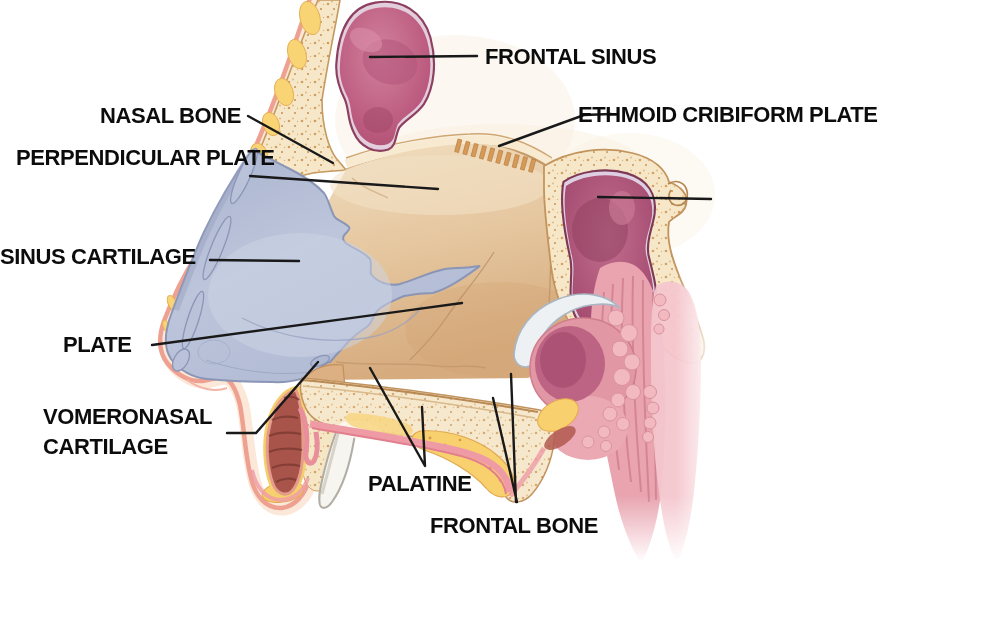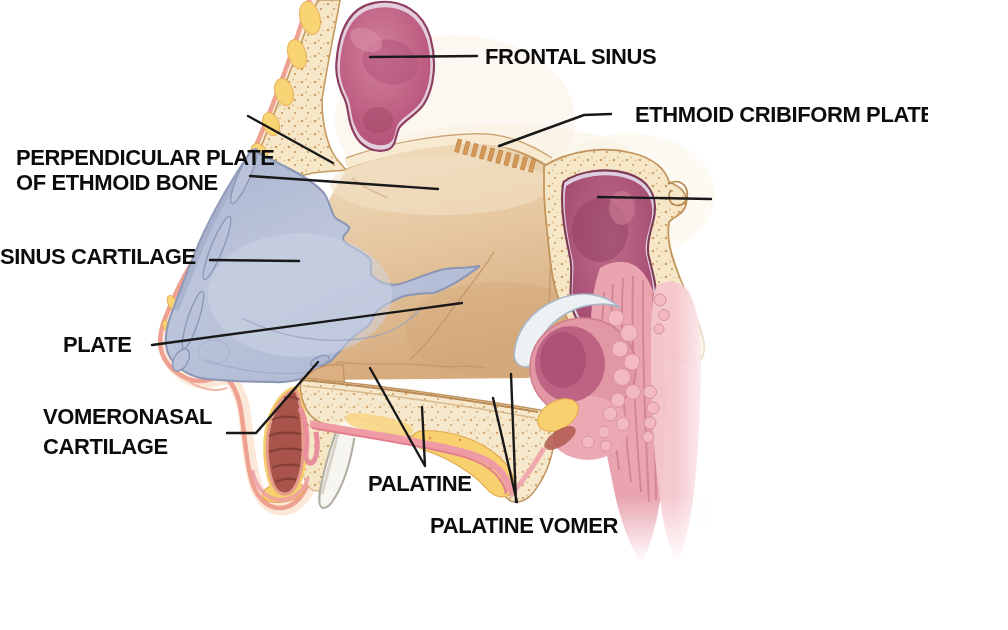--- a/index.html
+++ b/index.html
@@ -260,27 +260,27 @@
     <path d="M598,197 L711,199"></path>
     <path d="M210,260 L299,261"></path>
     <path d="M152,345 L462,303"></path>
     <path d="M227,433 L256,433 L318,362"></path>
     <path d="M425,466 L370,368 M425,466 L422,407"></path>
     <path d="M517,502 L493,398 M516,502 L511,374"></path>
   </g>
 </svg>
 
 <div class="lbl" style="left:485px;top:44px">FRONTAL SINUS</div>
-<div class="lbl" style="left:635px;top:102px">ETHMOID CRIBIFORM PLATE</div>
+<div class="lbl" style="left:100px;top:103px">NASAL BONE</div>
+<div class="lbl" style="left:578px;top:102px">ETHMOID CRIBIFORM PLATE</div>
 <div class="lbl" style="left:16px;top:145px">
   <span>PERPENDICULAR PLATE</span>
-  <span>OF ETHMOID BONE</span>
 </div>
 <div class="lbl" style="left:0px;top:244px">SINUS CARTILAGE</div>
 <div class="lbl" style="left:63px;top:332px">PLATE</div>
 <div class="lbl lh30" style="left:43px;top:402px">
   <span>VOMERONASAL</span>
   <span>CARTILAGE</span>
 </div>
 <div class="lbl" style="left:368px;top:471px">PALATINE</div>
-<div class="lbl" style="left:430px;top:513px">PALATINE VOMER</div>
+<div class="lbl" style="left:430px;top:513px">FRONTAL BONE</div>
 
 </div>
 
 </body></html>

